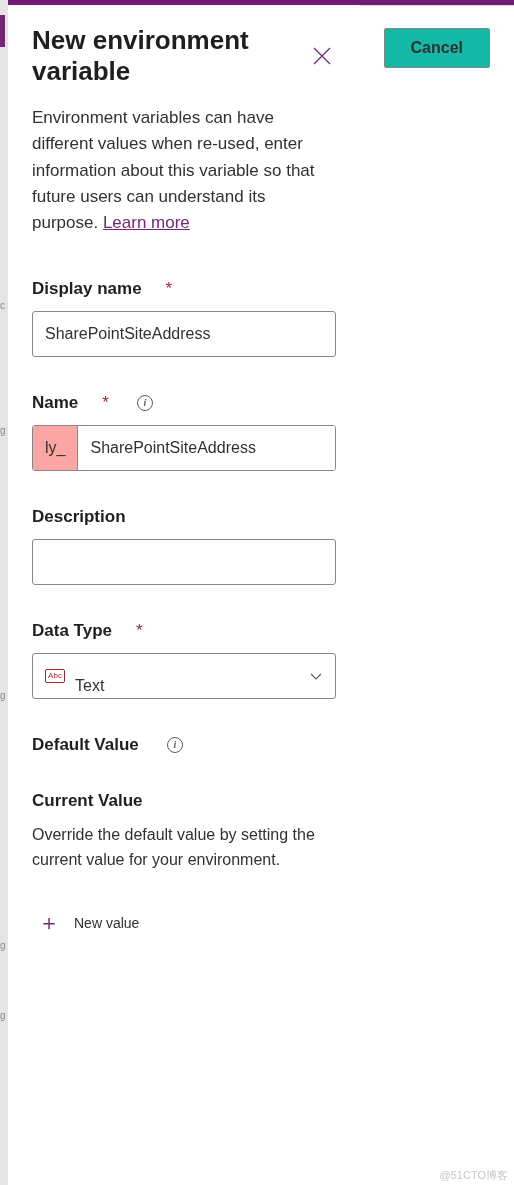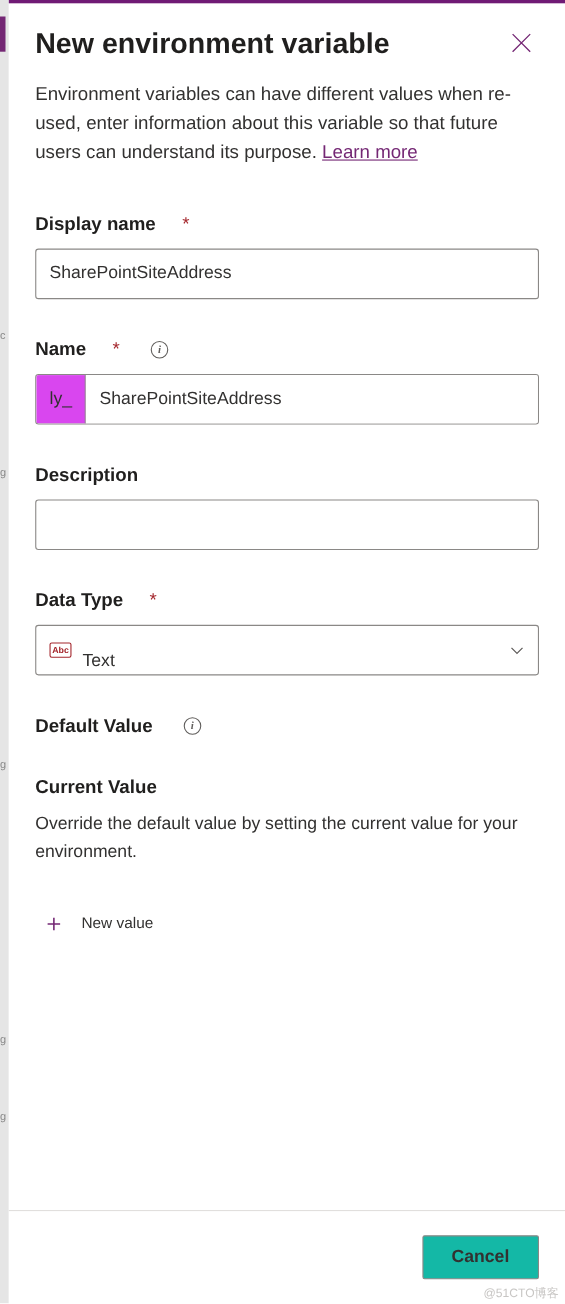--- a/index.html
+++ b/index.html
@@ -34,23 +34,22 @@
       background: #742774;
       z-index: 1;
     }
     .panel {
       position: absolute;
       left: 8px;
       top: 0;
       right: 0;
       bottom: 0;
       background: #fff;
-      border-top: 3px solid #701a75;
-      display: flex;
-      flex-direction: column;
+      border-top: 5px solid #701a75;
+      display: flex;
     }
     .panel-body {
       flex: 1;
       padding: 20px 24px 0 24px;
       overflow: hidden;
     }
     .header-row {
       display: flex;
       align-items: center;
       justify-content: space-between;
@@ -124,21 +123,21 @@
     }
     .prefix-wrap {
       display: flex;
       width: 100%;
       height: 46px;
       border: 1px solid #8a8886;
       border-radius: 3px;
       overflow: hidden;
     }
     .prefix {
-      background: #d946ef;
+      background: #fca5a5;
       border-right: 1px solid #8a8886;
       padding: 0 12px;
       display: flex;
       align-items: center;
       font-size: 16px;
       color: #323130;
     }
     .prefix-input {
       flex: 1;
       border: none;
@@ -162,21 +161,21 @@
       width: 20px;
       height: 14px;
       border: 1px solid #a4262c;
       border-radius: 2px;
       display: flex;
       align-items: center;
       justify-content: center;
       font-size: 8px;
       color: #a4262c;
       margin-right: 10px;
-      font-weight: 700;
+      font-weight: 400;
     }
     .select-text {
       flex: 1;
       font-size: 16px;
       color: #323130;
       margin-top: 20px;
     }
     .chevron {
       color: #605e5c;
     }

